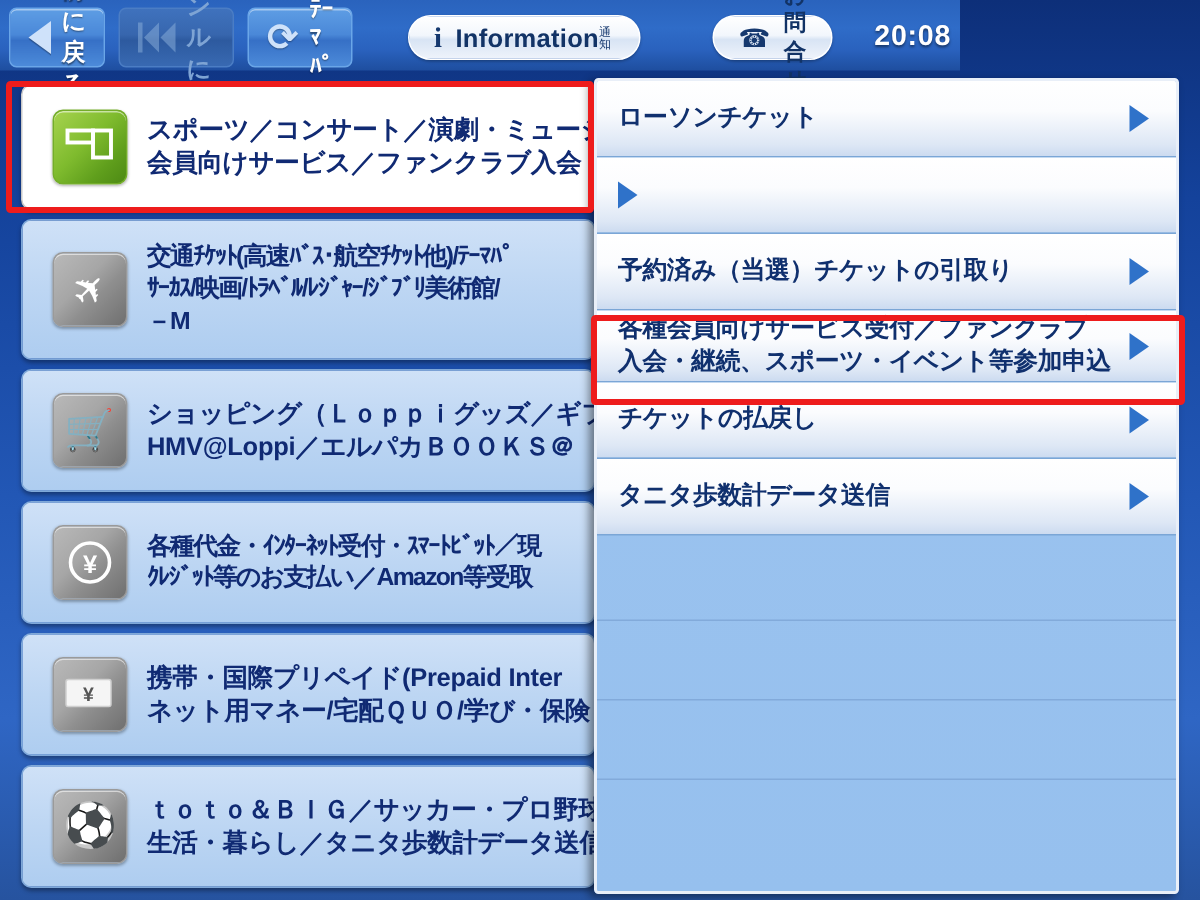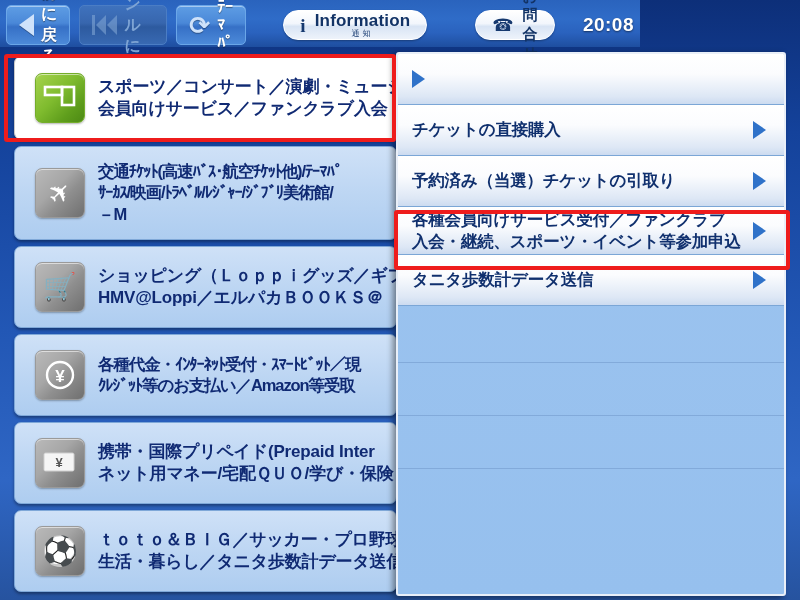--- a/index.html
+++ b/index.html
@@ -90,21 +90,21 @@
     gap: 9px;
     padding: 0 16px;
     box-shadow: 0 1px 2px rgba(0,0,0,.3);
   }
   #info-pill { margin-left: 28px; }
   .info-i {
     font-size: 19px; font-weight: bold; color: #16396f;
     font-family: "Liberation Serif", serif;
     line-height: 1;
   }
-  .info-stack { display: flex; flex-direction: column; align-items: center; line-height: 1; }
+  .info-stack { display: flex; flex-direction: row; align-items: flex-start; line-height: 1; }
   .info-main { font-size: 17px; font-weight: bold; color: #123366; letter-spacing: .2px; }
   .info-sub  { font-size: 8px; color: #16396f; letter-spacing: 3px; margin-top: 1px; }
 
   #contact-pill { margin-left: 48px; }
   .ic-phone { font-size: 17px; color: #16396f; line-height: 1; }
   .contact-label { font-size: 15px; font-weight: bold; color: #123366; }
 
   #clock {
     margin-left: 28px;
     color: #ffffff;
@@ -317,39 +317,43 @@
         <span class="glyph" style="font-size:29px;">⚽</span>
       </span>
       <span class="cat-text">ｔｏｔｏ＆ＢＩＧ／サッカー・プロ野球
 生活・暮らし／タニタ歩数計データ送信</span>
     </div>
   </div>
 
   <div id="right-panel">
 
     <div class="sub-row filled">
-      <span class="sub-arrow"></span>
-    </div>
-
-    <div class="sub-row filled">
-      <span class="sub-label">チケットの直接購入</span>
+      <span class="sub-label">ローソンチケット</span>
+      <span class="sub-arrow"></span>
+    </div>
+
+    <div class="sub-row filled">
       <span class="sub-arrow"></span>
     </div>
 
     <div class="sub-row filled">
       <span class="sub-label">予約済み（当選）チケットの引取り</span>
       <span class="sub-arrow"></span>
     </div>
 
     <div class="sub-row filled tall">
       <span class="sub-label">各種会員向けサービス受付／ファンクラブ
 入会・継続、スポーツ・イベント等参加申込</span>
       <span class="sub-arrow"></span>
     </div>
 
+    <div class="sub-row filled">
+      <span class="sub-label">チケットの払戻し</span>
+      <span class="sub-arrow"></span>
+    </div>
 
     <div class="sub-row filled">
       <span class="sub-label">タニタ歩数計データ送信</span>
       <span class="sub-arrow"></span>
     </div>
 
     <div class="sub-row empty" style="height:57px;"></div>
     <div class="sub-row empty" style="height:53px;"></div>
     <div class="sub-row empty" style="height:53px;"></div>
     <div class="sub-row empty" style="height:53px; border-bottom:none;"></div>

